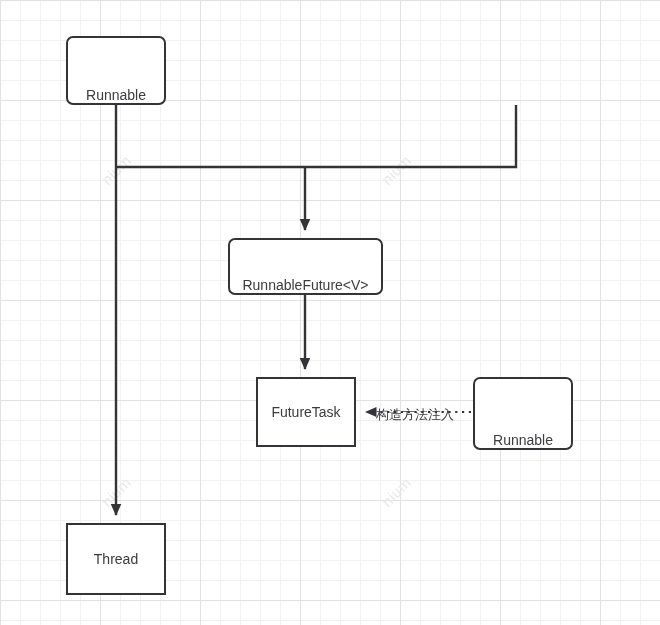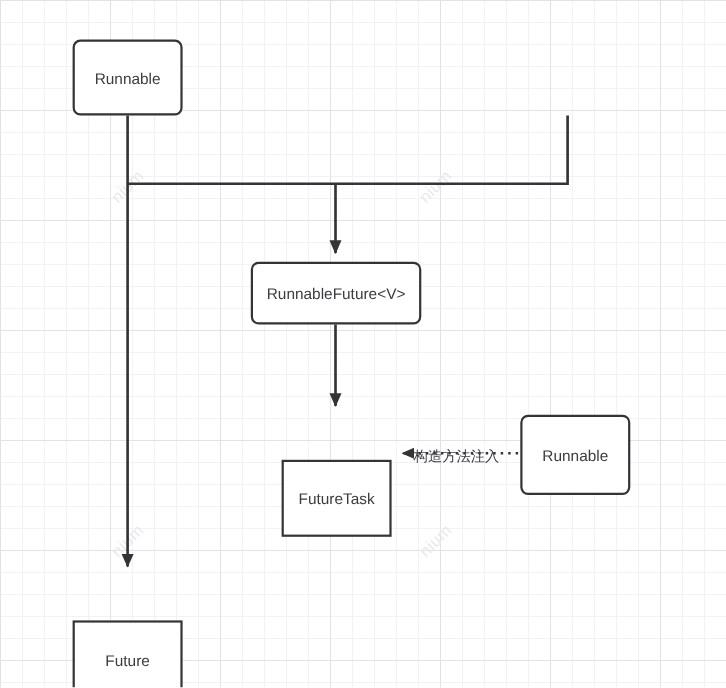--- a/index.html
+++ b/index.html
@@ -55,22 +55,22 @@
     border: 2px solid #333338;
     display: flex;
     align-items: center;
     justify-content: center;
     color: #3b3b40;
     font-size: 14px;
     font-family: "Liberation Sans", "DejaVu Sans", sans-serif;
     white-space: nowrap;
     z-index: 3;
   }
-  .node.rounded { border-radius: 7px; }
-  .node.sharp { border-radius: 0px; margin-top: 41px; }
+  .node.rounded { border-radius: 7px; align-items: flex-end; }
+  .node.sharp { border-radius: 0px; }
   .edge-label {
     position: absolute;
     color: #3b3b40;
     font-size: 13px;
     font-family: "Liberation Sans", "DejaVu Sans", sans-serif;
     white-space: nowrap;
     z-index: 4;
     margin-top: 32px;
   }
 </style>
@@ -117,16 +117,16 @@
 
   <div class="node sharp" style="left:256px; top:377px; width:100px; height:70px;">
     <span>FutureTask</span>
   </div>
 
   <div class="node rounded" style="left:473px; top:377px; width:100px; height:73px;">
     <span>Runnable</span>
   </div>
 
   <div class="node sharp" style="left:66px; top:523px; width:100px; height:72px;">
-    <span>Future</span>
+    <span>Thread</span>
   </div>
 
 </div>
 
 </body></html>

